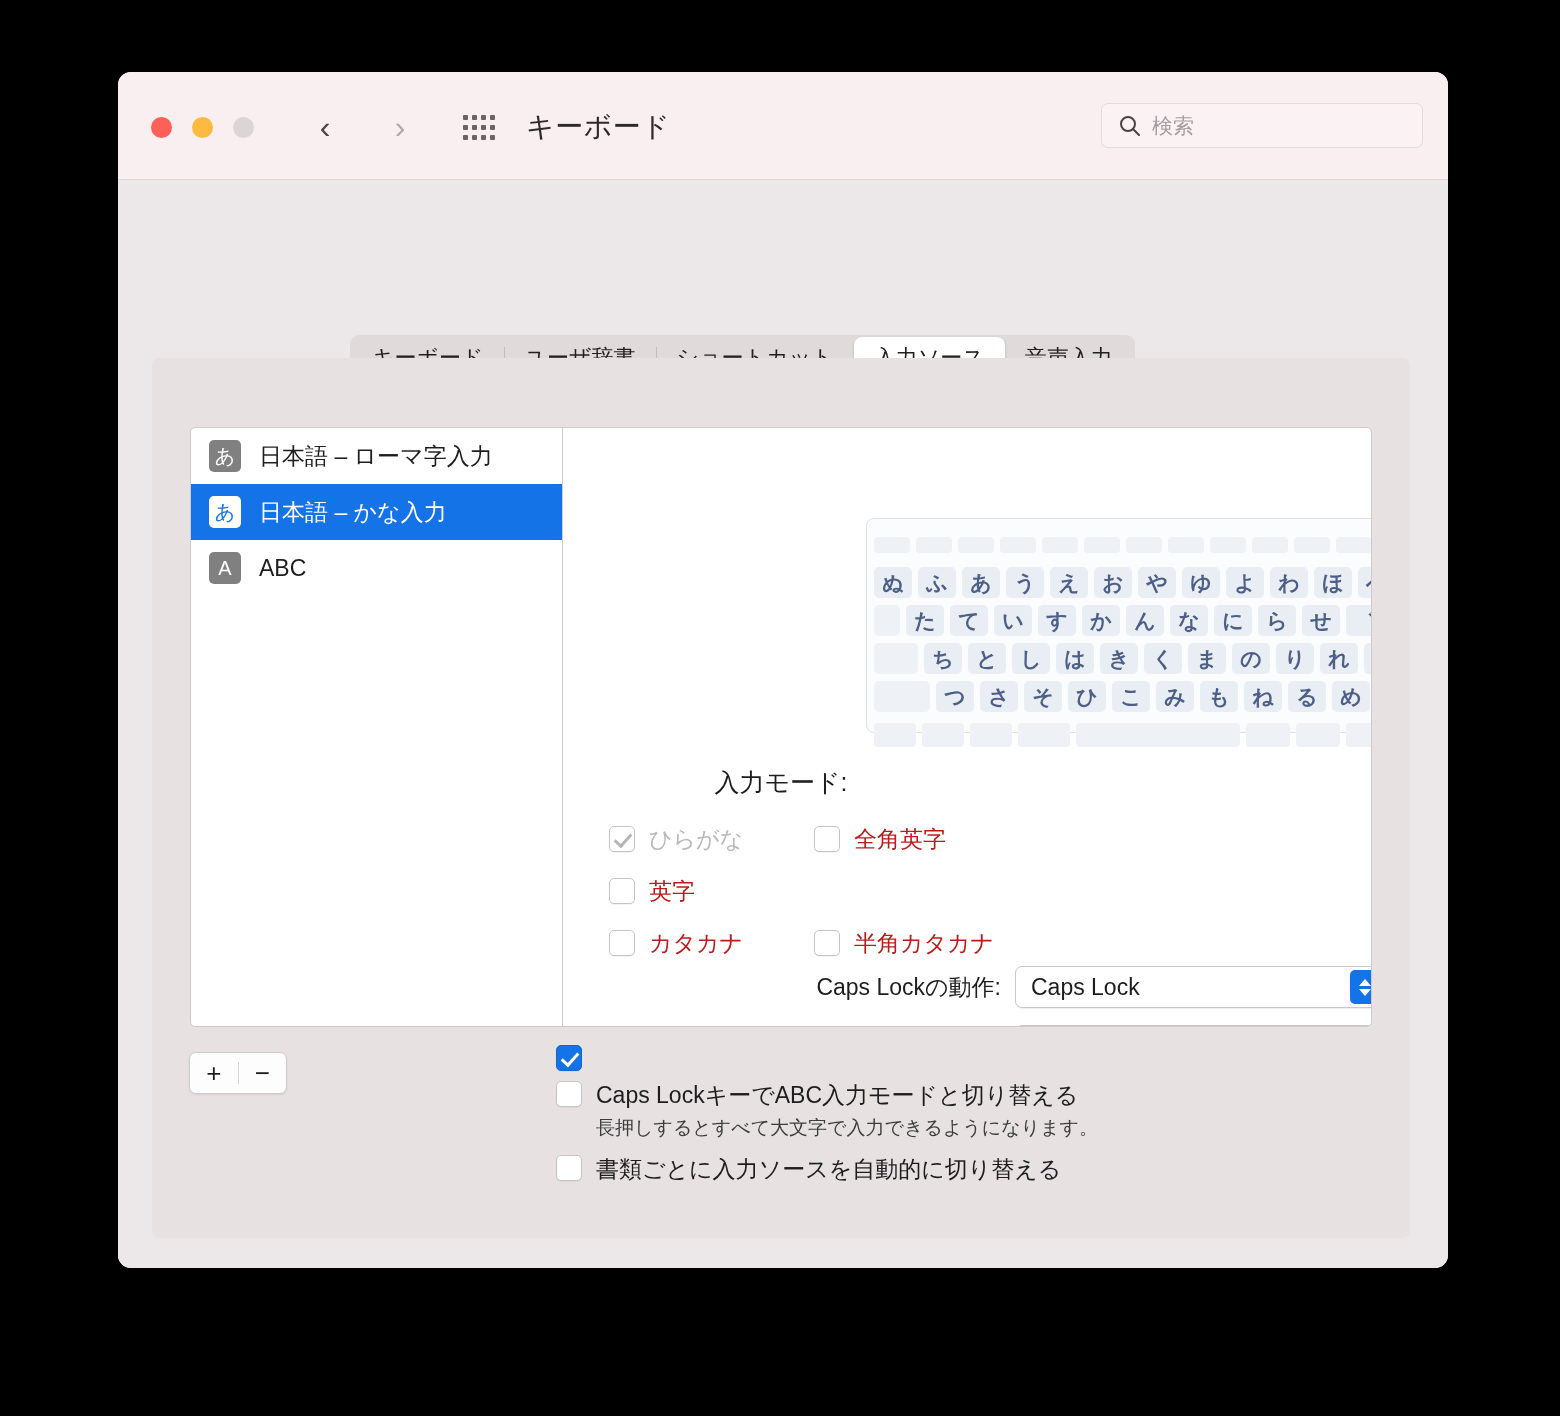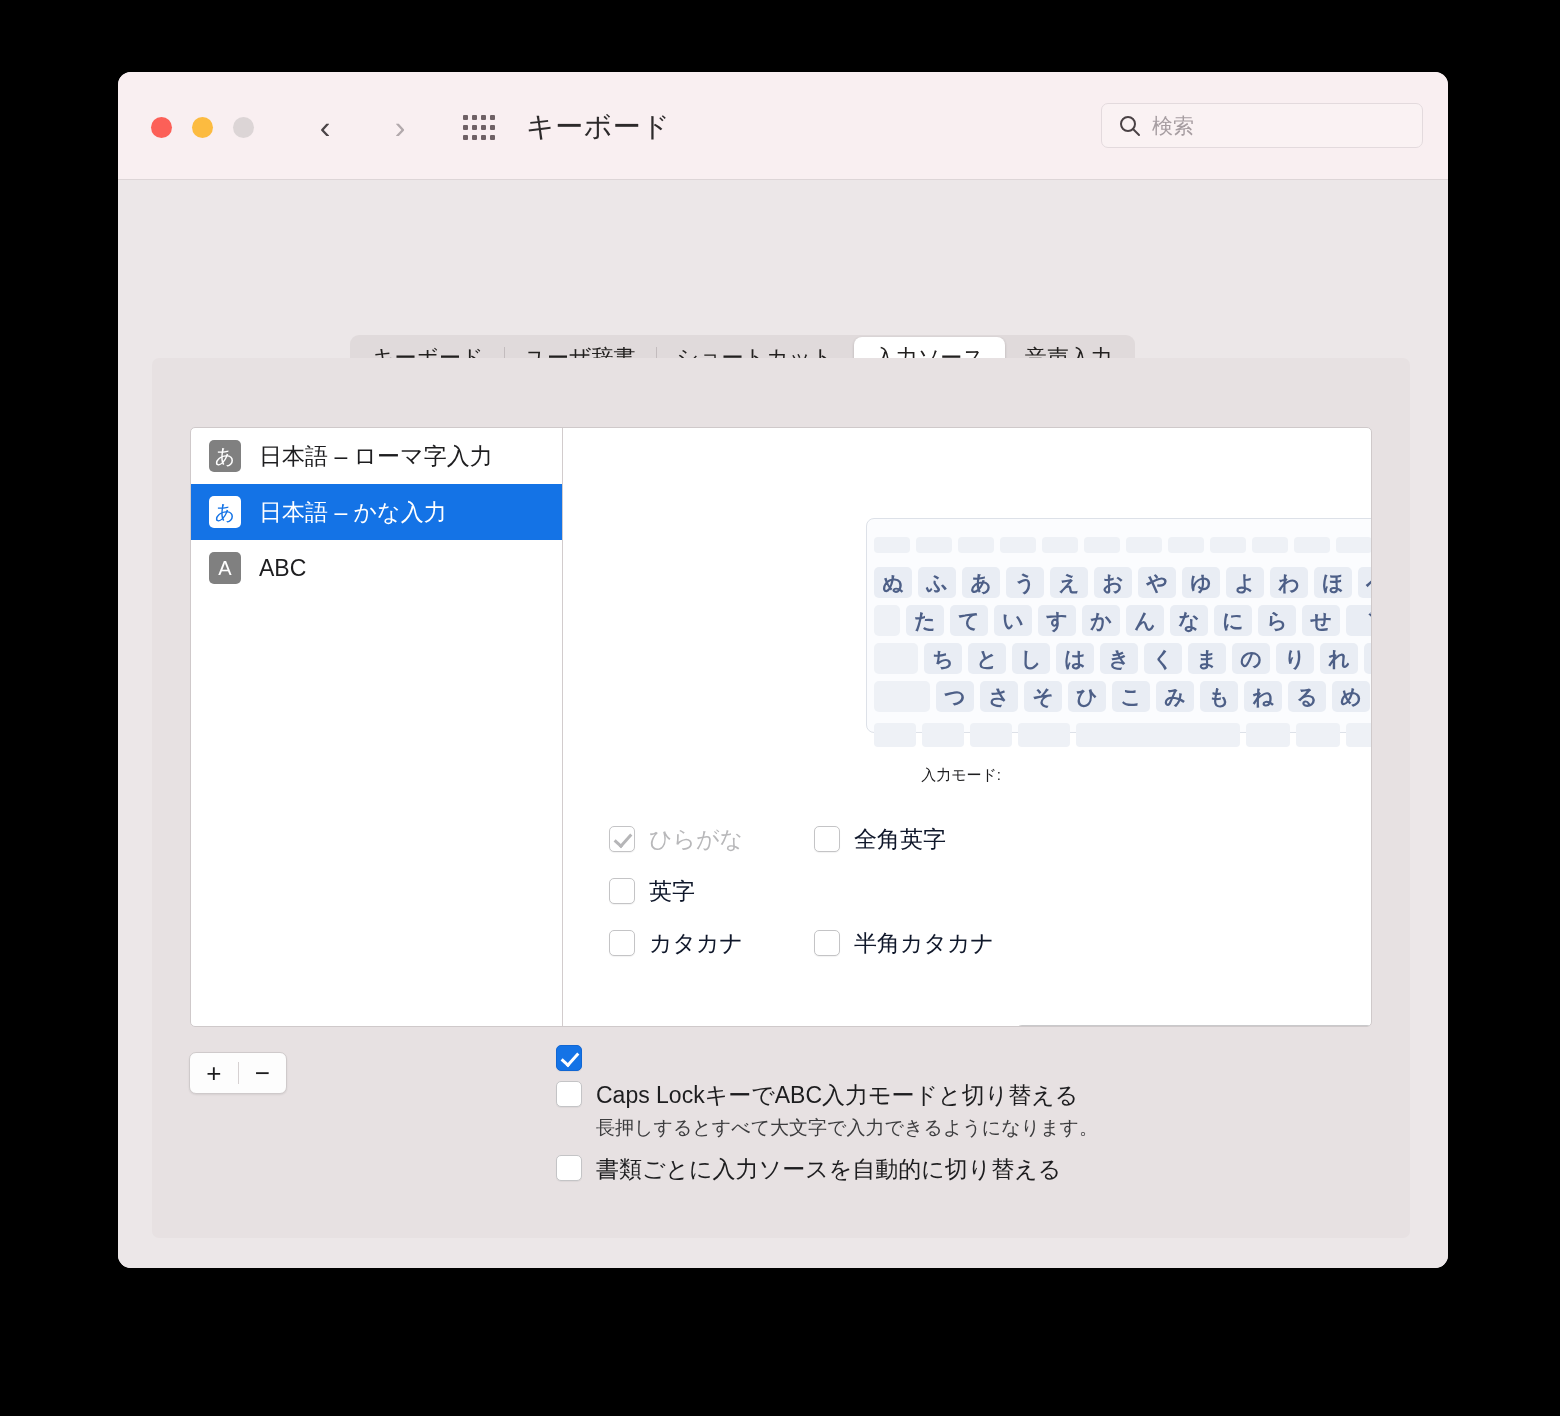--- a/index.html
+++ b/index.html
@@ -152,41 +152,41 @@
   }
   .key.blank { background: #eef1f6; color: transparent; }
   .kbrow.r0 .key { width: 36px; height: 16px; border-radius: 4px; }
   .kbrow.r1 .key { width: 38px; }
   .kbrow.r2 .key { width: 38px; }
   .kbrow.r3 .key { width: 38px; }
   .kbrow.r4 .key { width: 38px; }
   .kbrow.r5 .key { height: 24px; border-radius: 4px; }
 
   
-  .modetitle { position: absolute; left: -3px; top: 338px; width: 440px; text-align: right; font-size: 15px; color: #1d1d1f; }
+  .modetitle { position: absolute; left: -3px; top: 338px; width: 440px; text-align: center; font-size: 25px; color: #1d1d1f; }
   .modegrid { position: absolute; left: 0; top: 385px; }
   .mrow { display: flex; height: 52px; align-items: center; }
   .mcell { display: flex; align-items: center; gap: 14px; }
   .mcell.c1 { width: 250px; padding-left: 45px; }
   .mcell.c2 { width: 250px; }
   .cb {
     width: 26px; height: 26px; border-radius: 5px;
     border: 1px solid #c4c4c6; background: #fff;
     flex: none; position: relative;
     box-shadow: 0 1px 1px rgba(0,0,0,.05);
   }
   .cb.checked-blue { background: #1473e6; border-color: #1166d3; }
   .cb.checked-blue::after, .cb.checked-gray::after {
     content: ""; position: absolute;
     left: 8px; top: 3px; width: 7px; height: 14px;
     border: solid #fff; border-width: 0 3px 3px 0;
     transform: rotate(42deg);
   }
   .cb.checked-gray::after { border-color: #b6b6b8; }
-  .mlabel { font-size: 23px; color: #0f172a; white-space: nowrap; }
+  .mlabel { font-size: 23px; color: #b91c1c; white-space: nowrap; }
   .mlabel.dim { color: #b8b8ba; }
 
   
   .capsrow { position: absolute; left: 0; top: 538px; display: flex; align-items: center; }
   .capslabel { width: 437px; text-align: right; font-size: 23px; color: #1d1d1f; }
   .popup {
     margin-left: 14px;
     width: 370px; height: 42px;
     background: #fff; border: 1px solid #c9c9cb;
     border-radius: 7px;
@@ -417,20 +417,30 @@
               <div class="cb"></div>
               <div class="mlabel">カタカナ</div>
             </div>
             <div class="mcell c2">
               <div class="cb"></div>
               <div class="mlabel">半角カタカナ</div>
             </div>
           </div>
         </div>
 
+        <div class="capsrow">
+          <div class="capslabel">Caps Lockの動作:</div>
+          <div class="popup">
+            <span class="popuptext">Caps Lock</span>
+            <span class="chevbox">
+              <span class="up"></span>
+                <span class="dn"></span>
+            </span>
+          </div>
+        </div>
 
         <div class="clipped"></div>
       </div>
     </div>
 
     <div class="pmctl">
       <div class="seg">+</div>
       <div class="vline"></div>
       <div class="seg">−</div>
     </div>

